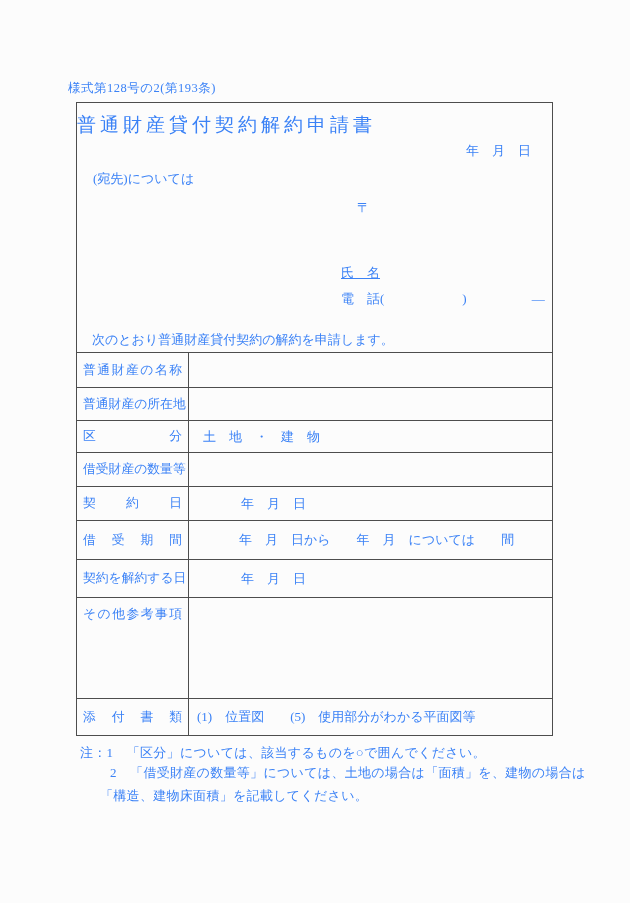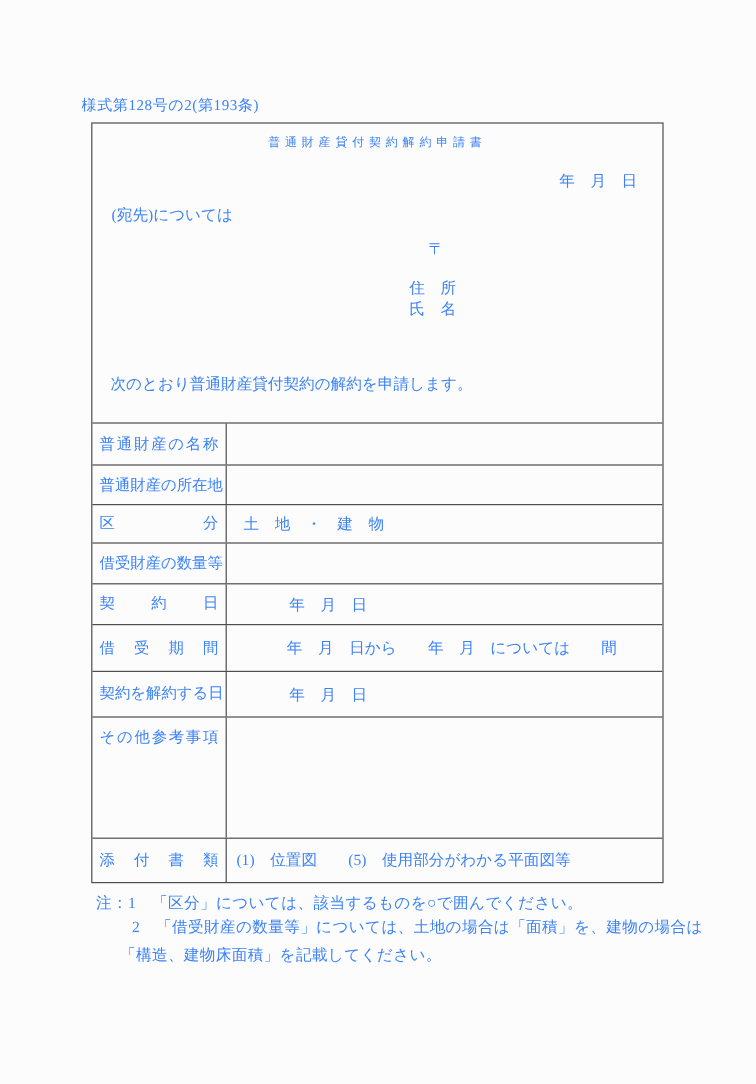--- a/index.html
+++ b/index.html
@@ -27,36 +27,35 @@
     left: 76px;
     top: 102px;
     width: 477px;
     height: 634px;
     border: 1px solid #4d4d4d;
     background: #fcfcfc;
   }
   .hline { position: absolute; left: 0; right: 0; white-space: nowrap; }
   .form-title {
     top: 9px;
-    text-align: center;
-    font-size: 10px;
+    font-size: 19px;
     letter-spacing: 4px;
   }
   .date-line {
     top: 39px;
     text-align: right;
     padding-right: 21px;
     word-spacing: 4px;
   }
   .recipient { top: 67px; padding-left: 16px; }
   .postal    { top: 96px; padding-left: 280px; }
   .addr      { top: 128px; padding-left: 264px; word-spacing: 1px; }
-  .name      { top: 146px; padding-left: 264px; word-spacing: 1px; }
+  .name      { top: 161px; padding-left: 264px; word-spacing: 1px; text-decoration: underline; }
   .phone     { top: 187px; padding-left: 264px; }
-  .intro     { top: 208px; padding-left: 15px; }
+  .intro     { top: 228px; padding-left: 15px; }
 
   .ptable {
     position: absolute;
     left: 0; right: 0;
     top: 249px; bottom: 0;
     display: flex;
     flex-direction: column;
   }
   .row {
     display: flex;
@@ -104,22 +103,22 @@
 <div class="page">
 
   <div class="form-number">様式第128号の2(第193条)</div>
 
   <div class="form-box">
 
     <div class="hline form-title">普通財産貸付契約解約申請書</div>
     <div class="hline date-line">年　月　日</div>
     <div class="hline recipient">(宛先)については</div>
     <div class="hline postal">〒</div>
-    <div class="hline addr">住　所</div>
     <div class="hline name">氏　名</div>
+    <div class="hline phone">電　話(　　　　　　)　　　　　―</div>
     <div class="hline intro">次のとおり普通財産貸付契約の解約を申請します。</div>
 
     <div class="ptable">
 
       <div class="row r1">
         <div class="lab">
             <span>普</span>
             <span>通</span>
             <span>財</span>
             <span>産</span>

